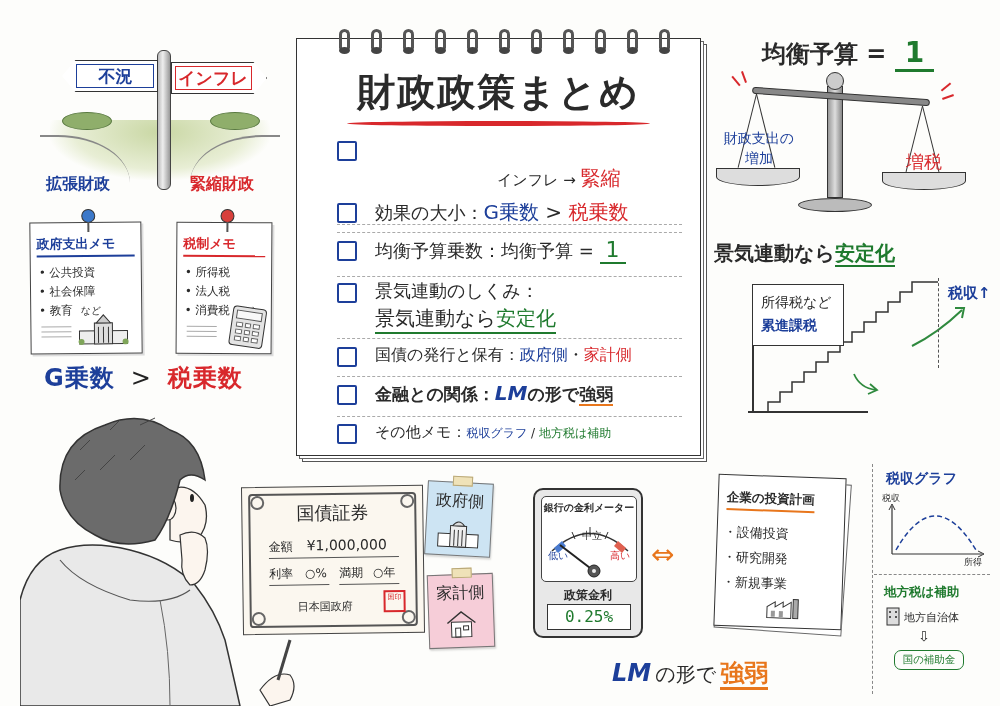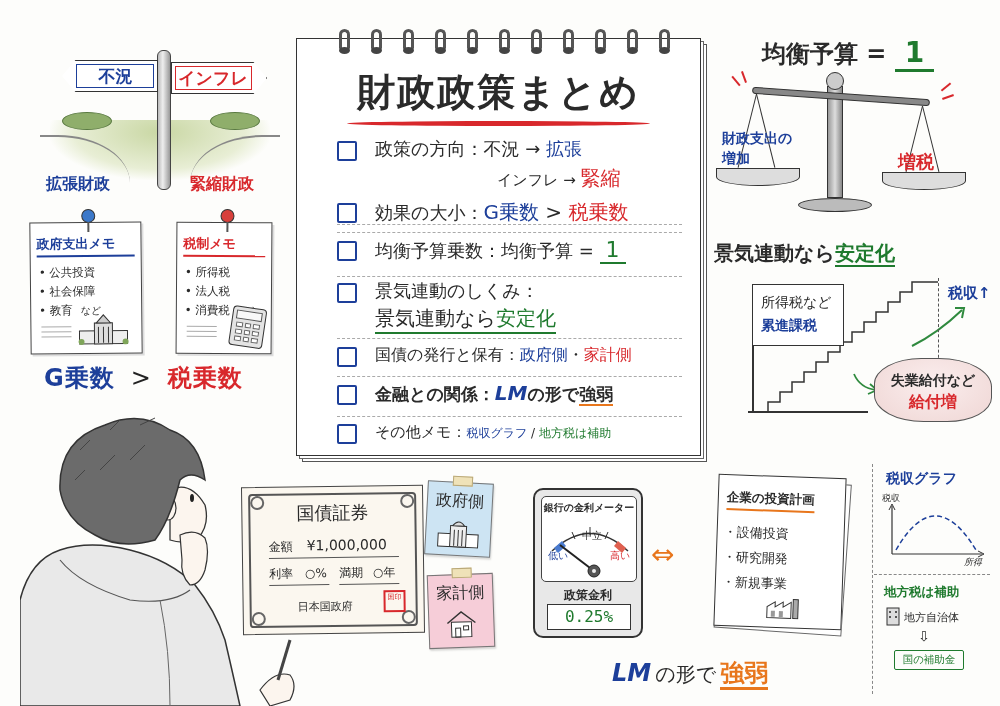--- a/index.html
+++ b/index.html
@@ -71,21 +71,21 @@
   #balance-title { position:absolute; left: 52px; top: 6px; font-size: 24px; font-weight:bold; }
   #balance-title .one { display:inline-block; border-bottom: 3px solid #1f7a2e; padding: 0 10px; font-size: 28px; }
   .beam { position:absolute; left: 42px; top: 63px; width: 178px; height: 7px; background:#888; border:1.5px solid #333; border-radius:4px; transform: rotate(4deg); }
   .post { position:absolute; left: 117px; top: 56px; width: 16px; height: 112px; background:linear-gradient(90deg,#999,#ddd,#888); border:1.5px solid #333; }
   .post-top { position:absolute; left: 116px; top: 42px; width: 18px; height: 18px; border-radius:50%; background:#ccc; border:1.5px solid #333; }
   .base { position:absolute; left: 88px; top: 168px; width: 74px; height: 14px; background:#bbb; border:1.5px solid #333; border-radius: 50%; }
   .pan { position:absolute; width: 84px; height: 18px; background:#ddd; border:1.5px solid #333; border-radius: 0 0 50% 50%; }
   .pan-left { left: 6px; top: 138px; }
   .pan-right { left: 172px; top: 142px; }
   .string { position:absolute; width: 1px; background:#333; }
-  .pan-label { position:absolute; font-size: 14px; font-weight:bold; line-height: 20px; }
+  .pan-label { position:absolute; font-size: 14px; font-weight:normal; text-align:center; line-height: 20px; }
   .spark { position:absolute; width: 12px; height: 2px; background:#d8282c; }
 
   
   #stabilizer-title { left: 714px; top: 240px; font-size: 20px; font-weight: bold; }
   #stabilizer-title .ul { border-bottom: 2px solid #1f7a2e; }
   #stairs { left: 748px; top: 278px; width: 290px; height: 150px; }
   .prog-box { position:absolute; left: 4px; top: 6px; width: 92px; height: 62px; border: 1.5px solid #333; background:#fff; padding: 6px 0 0 8px; font-size: 14px; line-height: 23px; }
   .axis-v { position:absolute; left: 4px; top: 6px; width: 1.5px; height: 128px; background:#333; }
   .axis-h { position:absolute; left: 0; top: 133px; width: 120px; height: 1.5px; background:#333; }
   .dash-v { position:absolute; left: 190px; top: 0; height: 90px; border-left: 1.5px dashed #555; }
@@ -126,21 +126,21 @@
   #lm-bottom .ul { border-bottom: 3px solid #e8761c; }
 
   
   #sidebar-divider-v { left: 872px; top: 464px; height: 230px; border-left: 1.5px dashed #888; }
   #sidebar-divider-h { left: 874px; top: 574px; width: 116px; border-top: 1.5px dashed #888; }
   #taxgraph-title { left: 886px; top: 470px; font-size: 14px; font-weight:bold; }
   #taxgraph { left: 880px; top: 492px; width: 110px; height: 70px; }
   #local-title { left: 884px; top: 584px; font-size: 12.5px; font-weight: bold; }
   #local-entity { left: 904px; top: 610px; font-size: 11px; }
   #local-arrow { left: 918px; top: 628px; font-size: 14px; }
-  #subsidy { left: 894px; top: 650px; width: 70px; height: 20px; border: 1.5px solid #1f7a2e; font-size: 10.5px; text-align: center; line-height: 17px; border-radius: 2px; }
+  #subsidy { left: 894px; top: 650px; width: 70px; height: 20px; border: 1.5px solid #1f7a2e; font-size: 10.5px; text-align: center; line-height: 17px; border-radius: 7px; }
 </style>
 </head>
 <body>
 
 <div id="crossroads" class="abs">
   <div class="ground"></div>
   <div class="bush" style="left:22px"></div>
   <div class="bush" style="left:170px"></div>
   <div class="road" style="left:0px; border-left:none; border-radius: 0 80% 0 0;"></div>
   <div class="road" style="left:150px; border-radius: 80% 0 0 0;"></div>
@@ -247,23 +247,20 @@
     <div class="ring" style="left:266px"></div>
     <div class="ring" style="left:298px"></div>
     <div class="ring" style="left:330px"></div>
     <div class="ring" style="left:362px"></div>
 
     <div class="nb-title">財政政策まとめ</div>
     <div class="nb-title-ul"></div>
 
     <div class="row" style="top:98px; height:88px;">
       <div class="cb" style="top:4px"></div>
-      <div class="row-text" style="top:0px;">
-        <span>政策の方向：不況 → </span><span class="blue">拡張</span>
-      </div>
       <div class="row-text" style="top:28px; left:160px;">
         <span style="font-size:15px">インフレ → </span><span class="red" style="font-size:20px">緊縮</span>
       </div>
     </div>
 
     <div class="row" style="top:158px; height:40px; border:none;">
       <div class="cb" style="top:6px"></div>
       <div class="row-text" style="top:2px;">
         <span>効果の大小：</span><span class="blue" style="font-size:20px">G乗数</span><span style="font-size:20px"> &gt; </span><span class="red" style="font-size:20px">税乗数</span>
       </div>
@@ -347,24 +344,20 @@
     <path d="M122 106 L129 112 L120 116" fill="none" stroke="#2f8a3e" stroke-width="1.8"></path>
   </svg>
   <div class="axis-v"></div>
   <div class="axis-h"></div>
   <div class="dash-v"></div>
   <div class="prog-box">
     <div>所得税など</div>
     <div class="blue" style="font-weight:bold">累進課税</div>
   </div>
   <div class="blue" style="position:absolute; left:200px; top:6px; font-size:15px; font-weight:bold;">税収↑</div>
-  <div class="pillow">
-    <div>失業給付など</div>
-    <div class="red" style="font-size:16px">給付増</div>
-  </div>
 </div>
 
 <div id="bond" class="abs">
   <div class="frame"></div>
   <div class="corner" style="left:8px; top:8px;"></div>
   <div class="corner" style="right:8px; top:8px;"></div>
   <div class="corner" style="left:8px; bottom:8px;"></div>
   <div class="corner" style="right:8px; bottom:8px;"></div>
   <div class="bond-title">国債証券</div>
   <div class="bond-line" style="top:50px; width:130px;">
@@ -456,21 +449,21 @@
 <div id="taxgraph-title" class="abs blue">税収グラフ</div>
 <div id="taxgraph" class="abs">
   <svg width="110" height="70" viewBox="0 0 110 70">
     <line x1="12" y1="62" x2="102" y2="62" stroke="#333" stroke-width="1.2"></line>
     <line x1="12" y1="62" x2="12" y2="14" stroke="#333" stroke-width="1.2"></line>
     <path d="M9 18 L12 12 L15 18" fill="none" stroke="#333"></path>
     <path d="M98 59 L104 62 L98 65" fill="none" stroke="#333"></path>
     <path d="M16 58 Q55 -10 96 58" fill="none" stroke="#1d3f9a" stroke-width="1.5" stroke-dasharray="5 3"></path>
   </svg>
   <div style="position:absolute; left:2px; top:0px; font-size:9px;">税収</div>
-  <div style="position:absolute; left:84px; top:64px; font-size:9px;font-style:italic;">所得</div>
+  <div style="position:absolute; left:84px; top:64px; font-size:9px;">所得</div>
 </div>
 
 <div id="local-title" class="abs green">地方税は補助</div>
 <svg class="abs" style="left:884px; top:606px;" width="18" height="20" viewBox="0 0 18 20">
   <rect x="3" y="2" width="12" height="17" fill="#ddd" stroke="#333"></rect>
   <rect x="5" y="5" width="2" height="2" fill="#555"></rect>
     <rect x="11" y="5" width="2" height="2" fill="#555"></rect>
   <rect x="5" y="10" width="2" height="2" fill="#555"></rect>
     <rect x="11" y="10" width="2" height="2" fill="#555"></rect>
 </svg>

